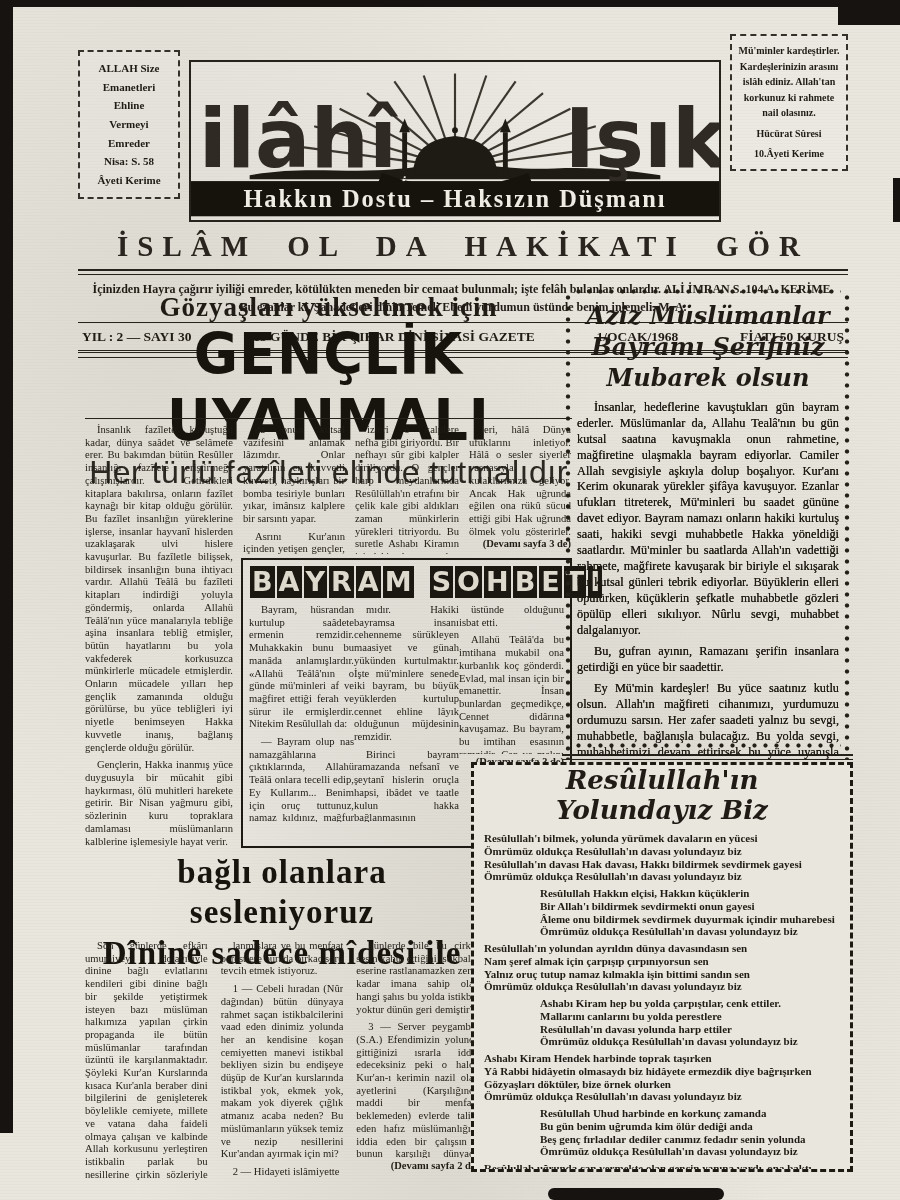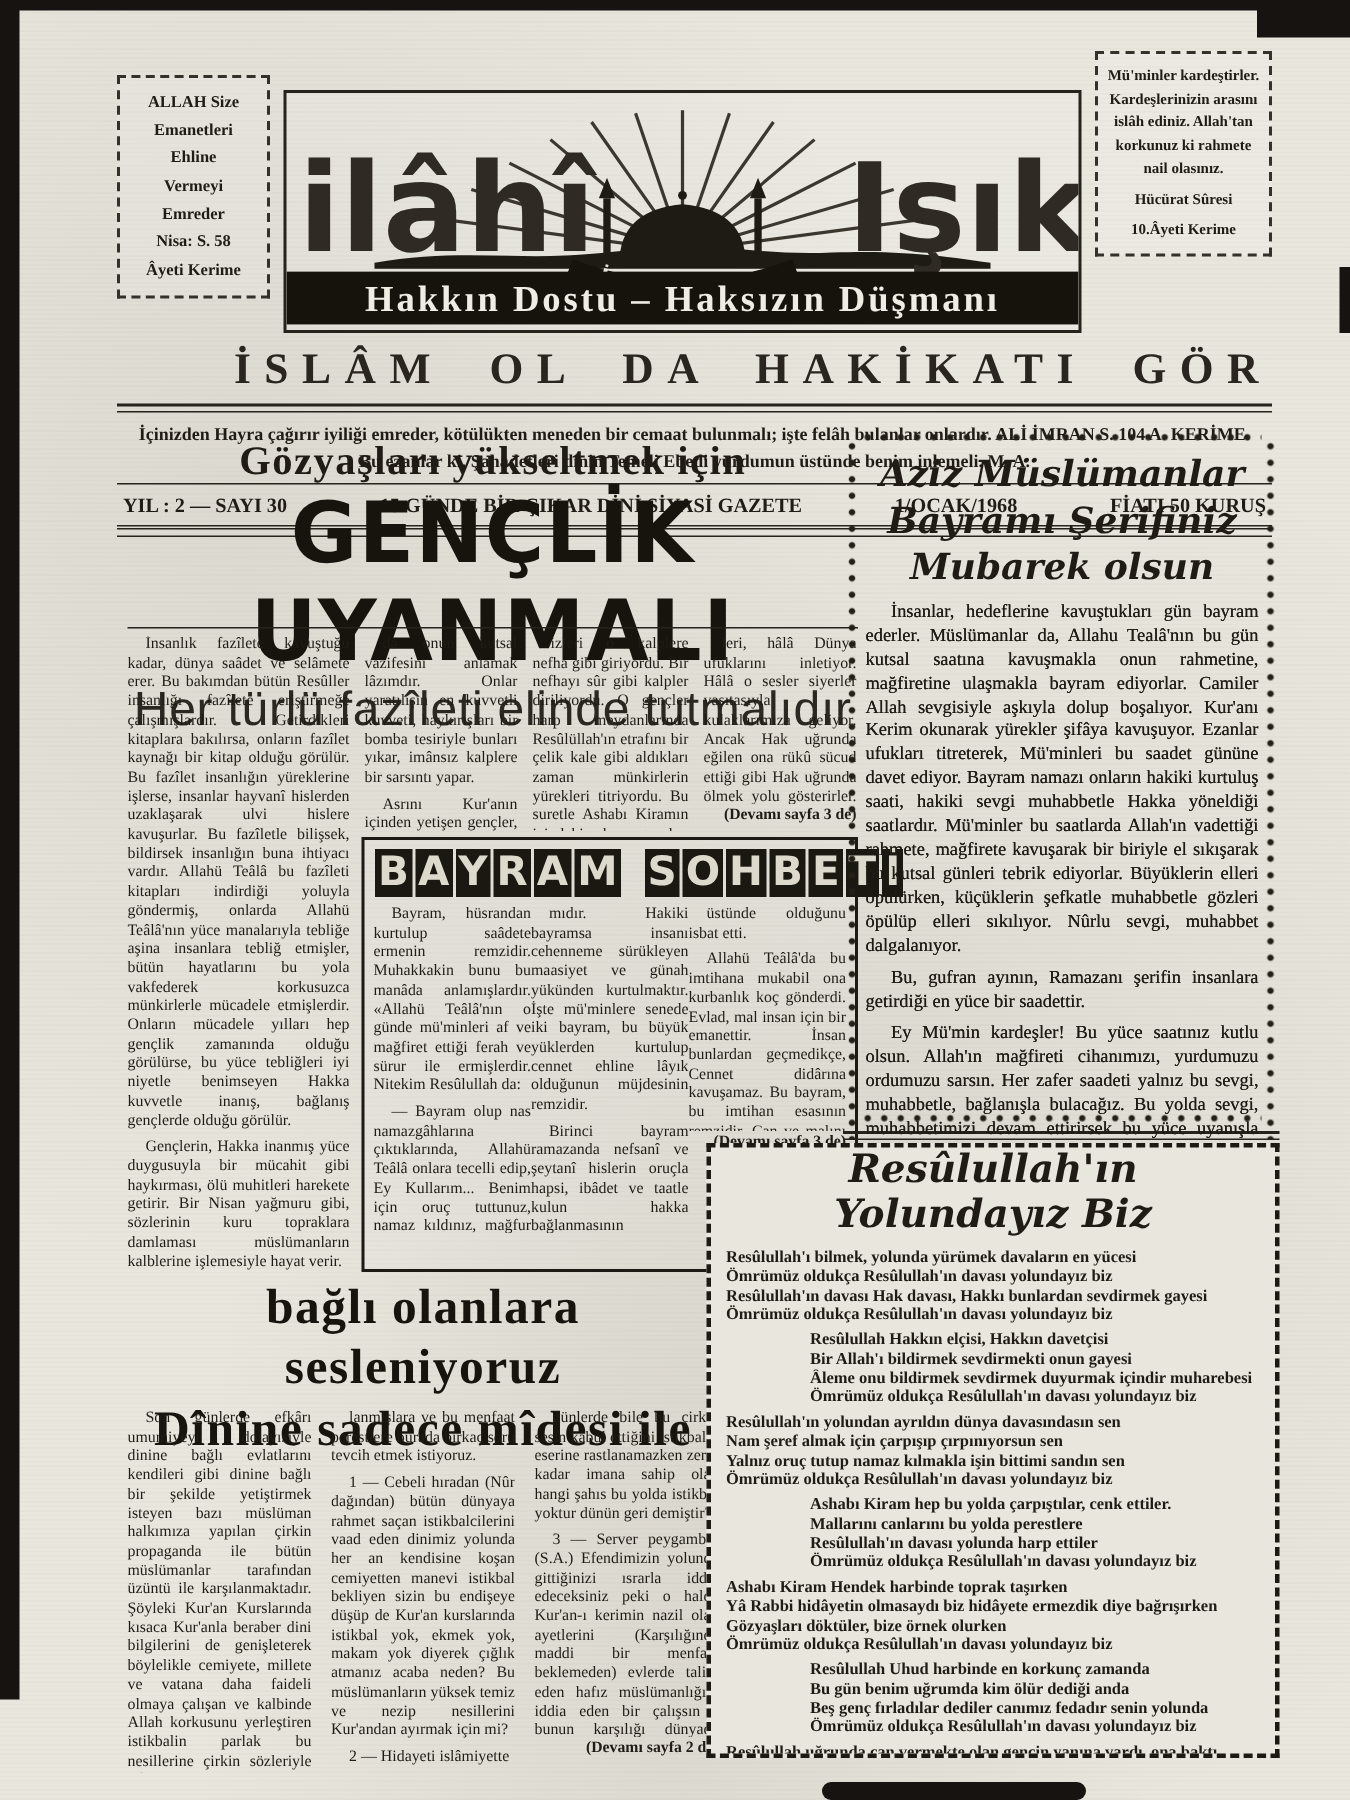--- a/index.html
+++ b/index.html
@@ -20,21 +20,21 @@
   .header{position:absolute;left:78px;top:34px;width:770px;}
   .mast-row{display:flex;align-items:flex-start;gap:9px;}
   .quote-box{border:2px dashed #35302a;padding:7px 5px;font-weight:bold;
     background:rgba(255,255,255,.12);}
   .quote-left{width:88px;margin-top:16px;font-size:11px;line-height:1.7;text-align:center;}
   .quote-right{width:104px;font-size:10px;line-height:1.55;text-align:center;}
   .quote-right .src{display:block;margin-top:5px;}
   .logo-box{flex:1;border:2px solid #26221c;height:158px;margin-top:26px;position:relative;
     background:rgba(255,255,255,.10);}
   .logo-box svg{display:block;width:100%;height:100%;}
-  .motto{margin-top:8px;text-align:right;font-weight:bold;font-size:29px;
+  .motto{margin-top:8px;text-align:center;font-weight:bold;font-size:29px;
     letter-spacing:9px;word-spacing:14px;color:#2a261f;}
   .rule-double{border-top:2px solid #26221c;border-bottom:1px solid #26221c;height:3px;margin-top:6px;}
   .epigraph{text-align:center;font-weight:bold;}
   .epi1{font-size:12px;margin-top:7px;}
   .epi2{font-size:12px;margin-top:3px;}
   .rule-thin{border-top:1.5px solid #26221c;margin-top:7px;}
   .infobar{display:flex;justify-content:space-between;align-items:baseline;
     font-weight:bold;font-size:13.5px;padding:6px 4px 5px 4px;}
   .rule-fat{border-top:3px double #26221c;border-bottom:1.5px solid #26221c;height:4px;}
   
@@ -262,25 +262,25 @@
         </div>
       <div class="signature">İlâhi Işık</div>
     </div>
 
     <div class="abs poem">
       <div class="poem-title">Resûlullah'ın Yolundayız Biz</div>
       <div>
           <div class="stanza">
             <div>Resûlullah'ı bilmek, yolunda yürümek davaların en yücesi</div>
             <div>Ömrümüz oldukça Resûlullah'ın davası yolundayız biz</div>
-            <div>Resûlullah'ın davası Hak davası, Hakkı bunlardan sevdirmek gayesi</div>
+            <div>Resûlullah'ın davası Hak davası, Hakkı bildirmek sevdirmek gayesi</div>
             <div>Ömrümüz oldukça Resûlullah'ın davası yolundayız biz</div>
           </div>
           <div class="stanza indent">
-            <div>Resûlullah Hakkın elçisi, Hakkın davetçisi</div>
+            <div>Resûlullah Hakkın elçisi, Hakkın küçüklerin</div>
             <div>Bir Allah'ı bildirmek sevdirmekti onun gayesi</div>
             <div>Âleme onu bildirmek sevdirmek duyurmak içindir muharebesi</div>
             <div>Ömrümüz oldukça Resûlullah'ın davası yolundayız biz</div>
           </div>
           <div class="stanza">
             <div>Resûlullah'ın yolundan ayrıldın dünya davasındasın sen</div>
             <div>Nam şeref almak için çarpışıp çırpınıyorsun sen</div>
             <div>Yalnız oruç tutup namaz kılmakla işin bittimi sandın sen</div>
             <div>Ömrümüz oldukça Resûlullah'ın davası yolundayız biz</div>
           </div>

